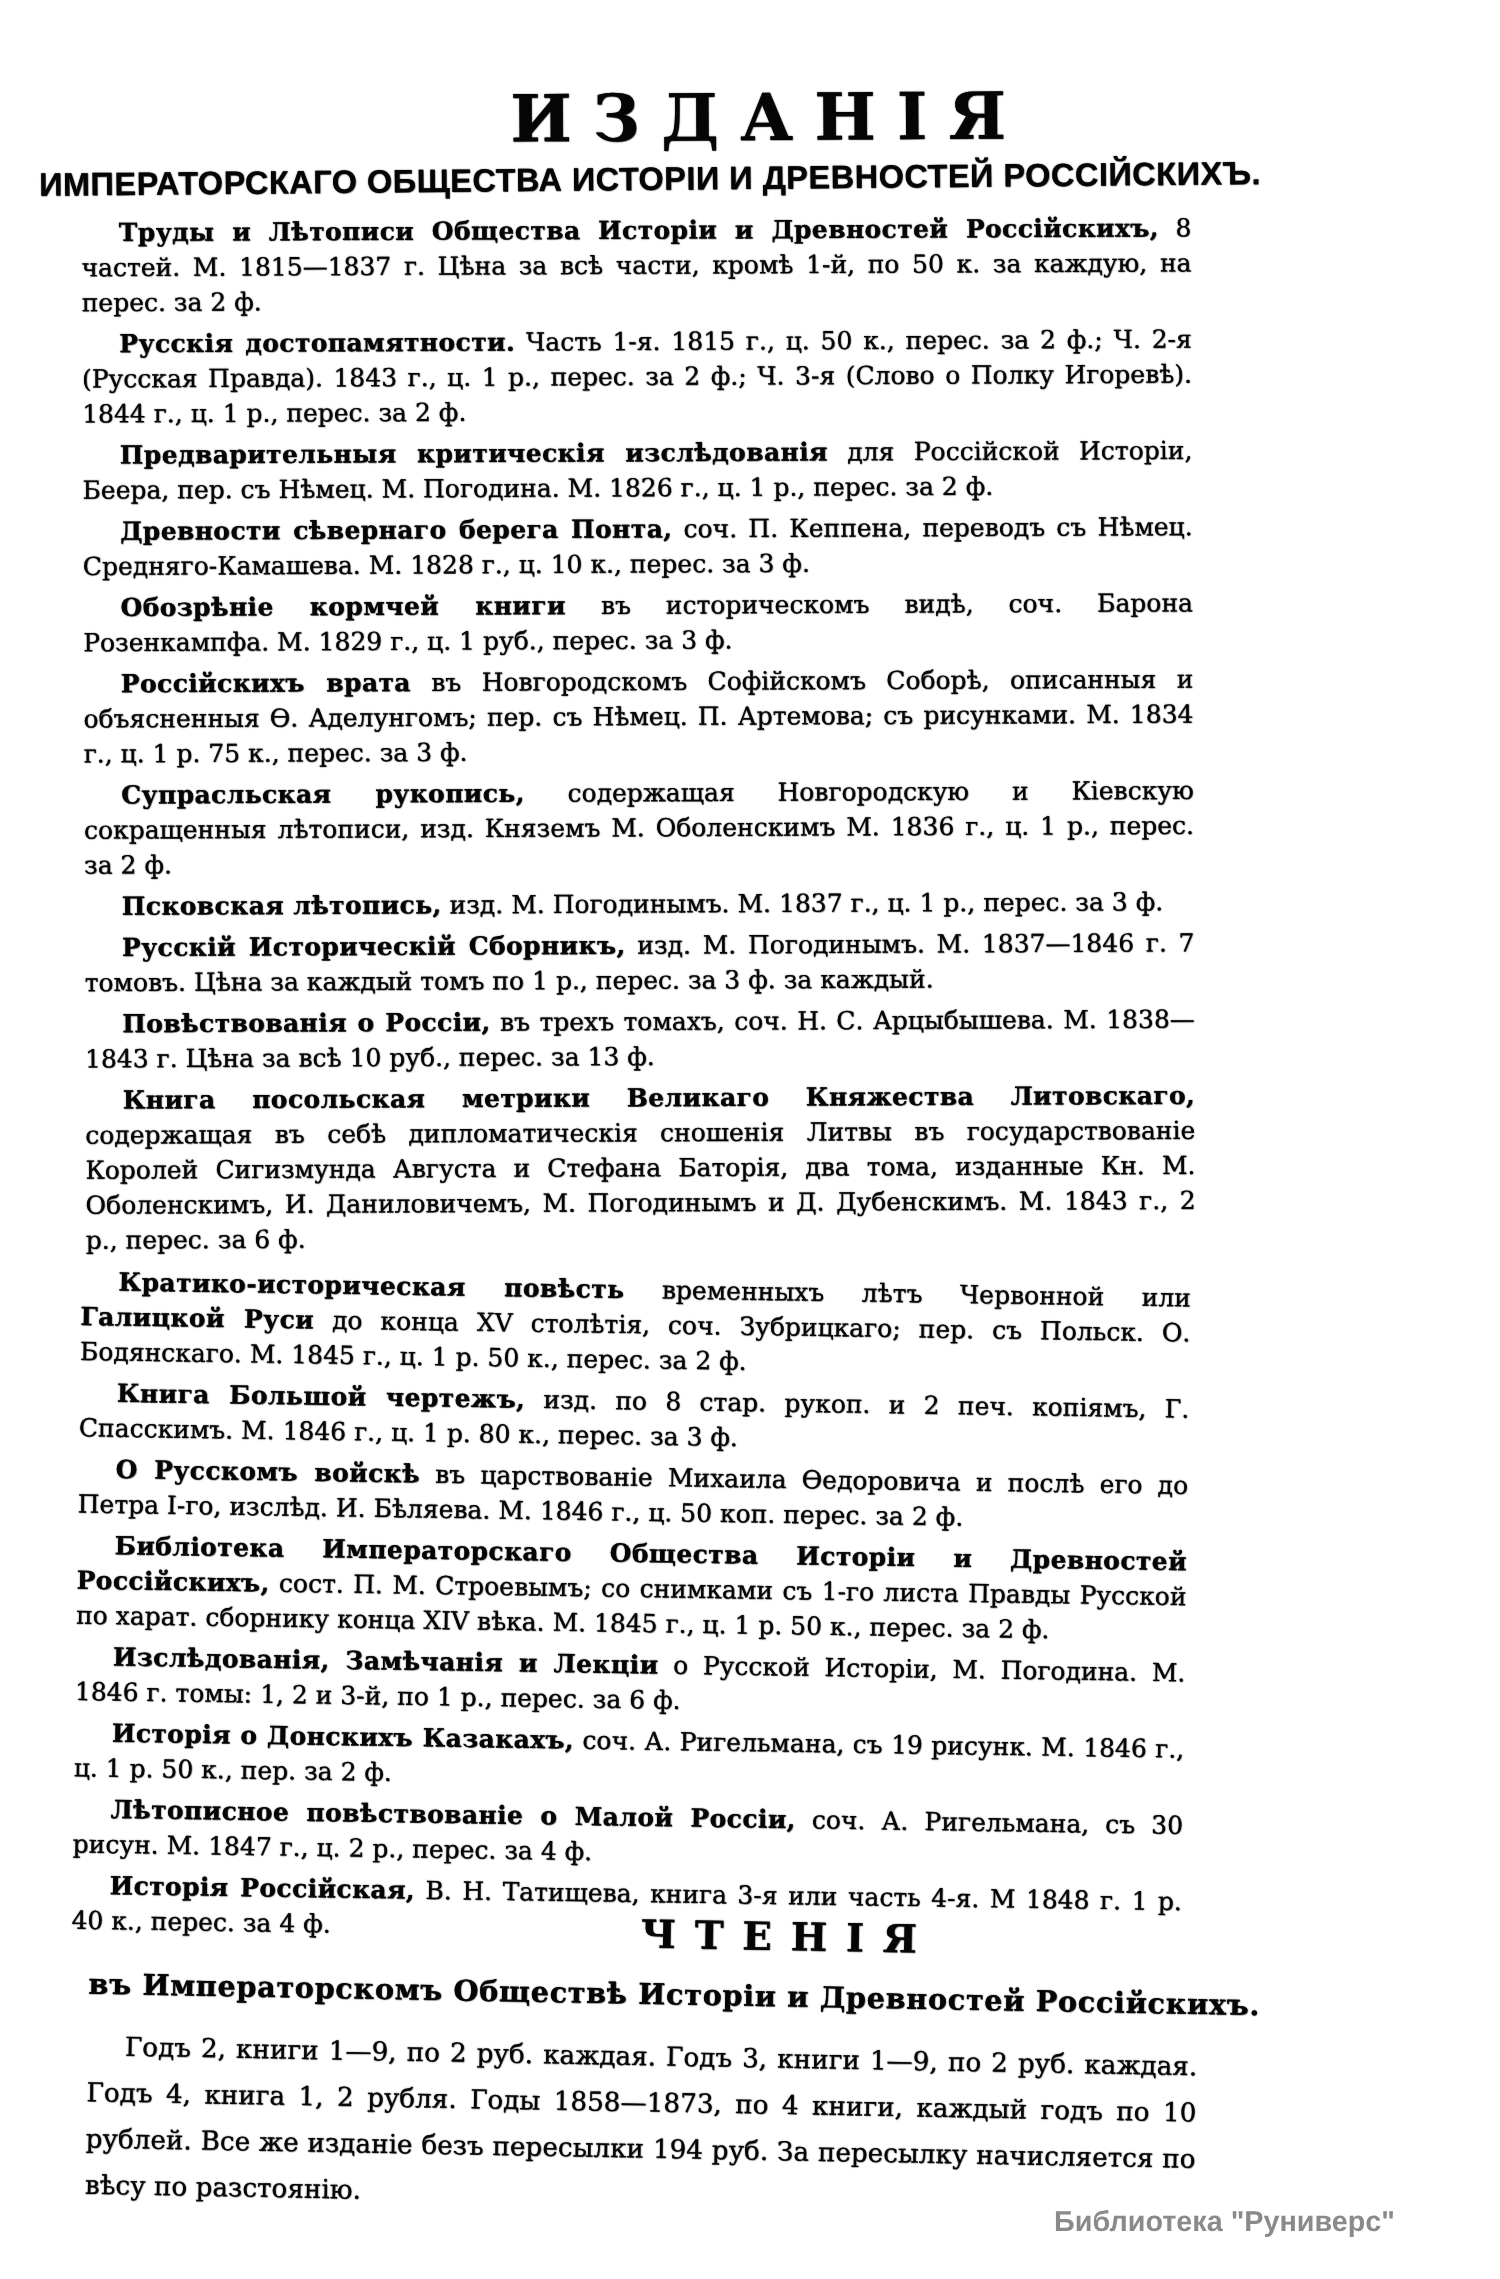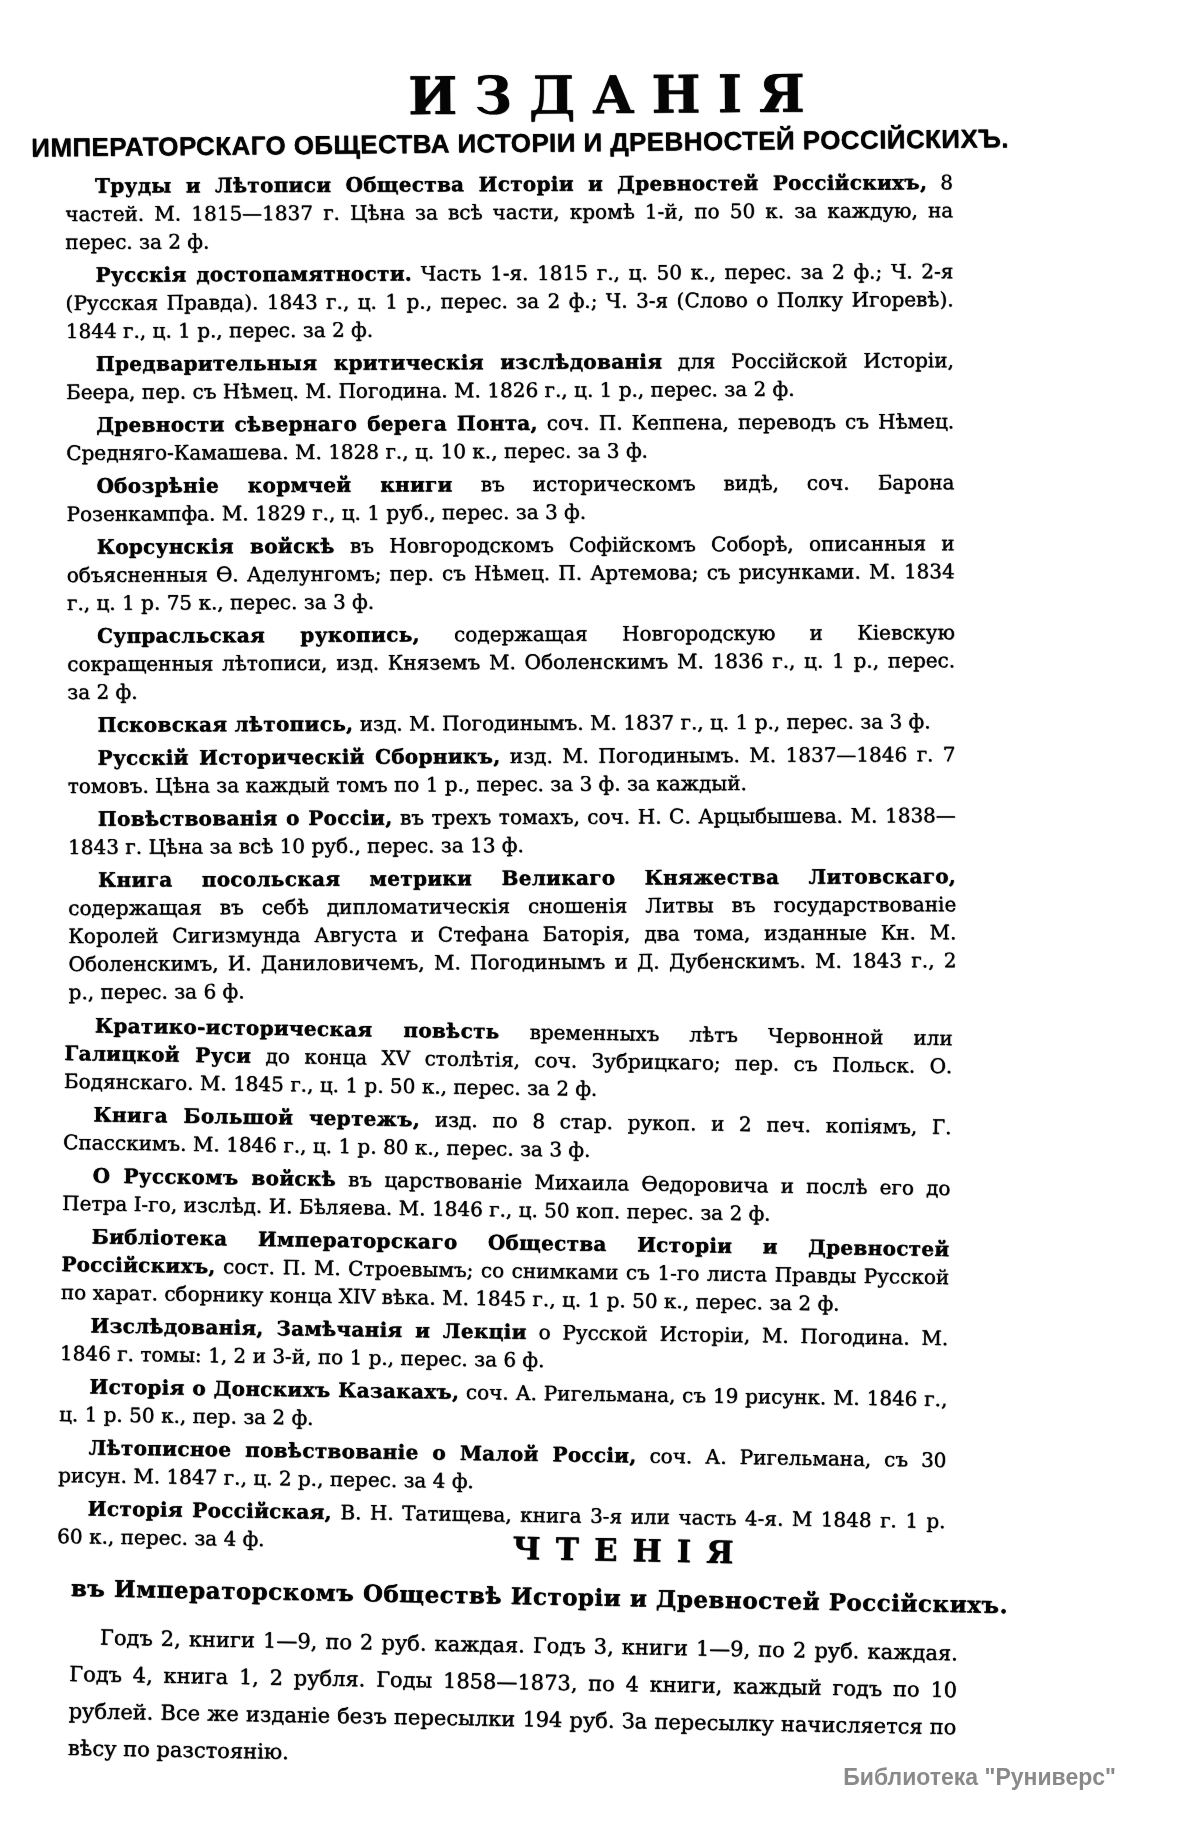--- a/index.html
+++ b/index.html
@@ -88,36 +88,36 @@
 
   <div class="page-subtitle ink">ИМПЕРАТОРСКАГО ОБЩЕСТВА ИСТОРІИ И ДРЕВНОСТЕЙ РОССІЙСКИХЪ.</div>
 
   <div class="entries-column">
     <div class="entries-group-a">
         <p class="entry"><span class="lead">Труды и Лѣтописи Общества Исторіи и Древностей Россійскихъ,</span><span class="plain"> 8 частей. М. 1815—1837 г. Цѣна за всѣ части, кромѣ 1-й, по 50 к. за каждую, на перес. за 2 ф.</span></p>
         <p class="entry"><span class="lead">Русскія достопамятности.</span><span class="plain"> Часть 1-я. 1815 г., ц. 50 к., перес. за 2 ф.; Ч. 2-я (Русская Правда). 1843 г., ц. 1 р., перес. за 2 ф.; Ч. 3-я (Слово о Полку Игоревѣ). 1844 г., ц. 1 р., перес. за 2 ф.</span></p>
         <p class="entry"><span class="lead">Предварительныя критическія изслѣдованія</span><span class="plain"> для Россійской Исторіи, Беера, пер. съ Нѣмец. М. Погодина. М. 1826 г., ц. 1 р., перес. за 2 ф.</span></p>
         <p class="entry"><span class="lead">Древности сѣвернаго берега Понта,</span><span class="plain"> соч. П. Кеппена, переводъ съ Нѣмец. Средняго-Камашева. М. 1828 г., ц. 10 к., перес. за 3 ф.</span></p>
         <p class="entry"><span class="lead">Обозрѣніе кормчей книги</span><span class="plain"> въ историческомъ видѣ, соч. Барона Розенкампфа. М. 1829 г., ц. 1 руб., перес. за 3 ф.</span></p>
-        <p class="entry"><span class="lead">Корсунскія войскѣ</span><span class="plain"> въ Новгородскомъ Софійскомъ Соборѣ, описанныя и объясненныя Ѳ. Аделунгомъ; пер. съ Нѣмец. П. Артемова; съ рисунками. М. 1834 г., ц. 1 р. 75 к., перес. за 3 ф.</span></p>
+        <p class="entry"><span class="lead">Россійскихъ врата</span><span class="plain"> въ Новгородскомъ Софійскомъ Соборѣ, описанныя и объясненныя Ѳ. Аделунгомъ; пер. съ Нѣмец. П. Артемова; съ рисунками. М. 1834 г., ц. 1 р. 75 к., перес. за 3 ф.</span></p>
         <p class="entry"><span class="lead">Супрасльская рукопись,</span><span class="plain"> содержащая Новгородскую и Кіевскую сокращенныя лѣтописи, изд. Княземъ М. Оболенскимъ М. 1836 г., ц. 1 р., перес. за 2 ф.</span></p>
         <p class="entry"><span class="lead">Псковская лѣтопись,</span><span class="plain"> изд. М. Погодинымъ. М. 1837 г., ц. 1 р., перес. за 3 ф.</span></p>
         <p class="entry"><span class="lead">Русскій Историческій Сборникъ,</span><span class="plain"> изд. М. Погодинымъ. М. 1837—1846 г. 7 томовъ. Цѣна за каждый томъ по 1 р., перес. за 3 ф. за каждый.</span></p>
         <p class="entry"><span class="lead">Повѣствованія о Россіи,</span><span class="plain"> въ трехъ томахъ, соч. Н. С. Арцыбышева. М. 1838—1843 г. Цѣна за всѣ 10 руб., перес. за 13 ф.</span></p>
         <p class="entry"><span class="lead">Книга посольская метрики Великаго Княжества Литовскаго,</span><span class="plain"> содержащая въ себѣ дипломатическія сношенія Литвы въ государствованіе Королей Сигизмунда Августа и Стефана Баторія, два тома, изданные Кн. М. Оболенскимъ, И. Даниловичемъ, М. Погодинымъ и Д. Дубенскимъ. М. 1843 г., 2 р., перес. за 6 ф.</span></p>
       </div>
     <div class="entries-group-b">
         <p class="entry"><span class="lead">Кратико-историческая повѣсть</span><span class="plain"> временныхъ лѣтъ Червонной или </span><span class="lead">Галицкой Руси</span><span class="plain"> до конца XV столѣтія, соч. Зубрицкаго; пер. съ Польск. О. Бодянскаго. М. 1845 г., ц. 1 р. 50 к., перес. за 2 ф.</span></p>
         <p class="entry"><span class="lead">Книга Большой чертежъ,</span><span class="plain"> изд. по 8 стар. рукоп. и 2 печ. копіямъ, Г. Спасскимъ. М. 1846 г., ц. 1 р. 80 к., перес. за 3 ф.</span></p>
         <p class="entry"><span class="lead">О Русскомъ войскѣ</span><span class="plain"> въ царствованіе Михаила Ѳедоровича и послѣ его до Петра I-го, изслѣд. И. Бѣляева. М. 1846 г., ц. 50 коп. перес. за 2 ф.</span></p>
         <p class="entry"><span class="lead">Библіотека Императорскаго Общества Исторіи и Древностей Россійскихъ,</span><span class="plain"> сост. П. М. Строевымъ; со снимками съ 1-го листа Правды Русской по харат. сборнику конца XIV вѣка. М. 1845 г., ц. 1 р. 50 к., перес. за 2 ф.</span></p>
         <p class="entry"><span class="lead">Изслѣдованія, Замѣчанія и Лекціи</span><span class="plain"> о Русской Исторіи, М. Погодина. М. 1846 г. томы: 1, 2 и 3-й, по 1 р., перес. за 6 ф.</span></p>
         <p class="entry"><span class="lead">Исторія о Донскихъ Казакахъ,</span><span class="plain"> соч. А. Ригельмана, съ 19 рисунк. М. 1846 г., ц. 1 р. 50 к., пер. за 2 ф.</span></p>
         <p class="entry"><span class="lead">Лѣтописное повѣствованіе о Малой Россіи,</span><span class="plain"> соч. А. Ригельмана, съ 30 рисун. М. 1847 г., ц. 2 р., перес. за 4 ф.</span></p>
-        <p class="entry"><span class="lead">Исторія Россійская,</span><span class="plain"> В. Н. Татищева, книга 3-я или часть 4-я. М 1848 г. 1 р. 60 к., перес. за 4 ф.</span></p>
+        <p class="entry"><span class="lead">Исторія Россійская,</span><span class="plain"> В. Н. Татищева, книга 3-я или часть 4-я. М 1848 г. 1 р. 40 к., перес. за 4 ф.</span></p>
       </div>
   </div>
 
   <div class="section2">
     <div class="s2-heading ink">ЧТЕНІЯ</div>
     <div class="s2-subheading ink">въ Императорскомъ Обществѣ Исторіи и Древностей Россійскихъ.</div>
     <p class="s2-body">Годъ 2, книги 1—9, по 2 руб. каждая. Годъ 3, книги 1—9, по 2 руб. каждая. Годъ 4, книга 1, 2 рубля. Годы 1858—1873, по 4 книги, каждый годъ по 10 рублей. Все же изданіе безъ пересылки 194 руб. За пересылку начисляется по вѣсу по разстоянію.</p>
   </div>
 
   <div class="watermark">Библиотека "Руниверс"</div>

